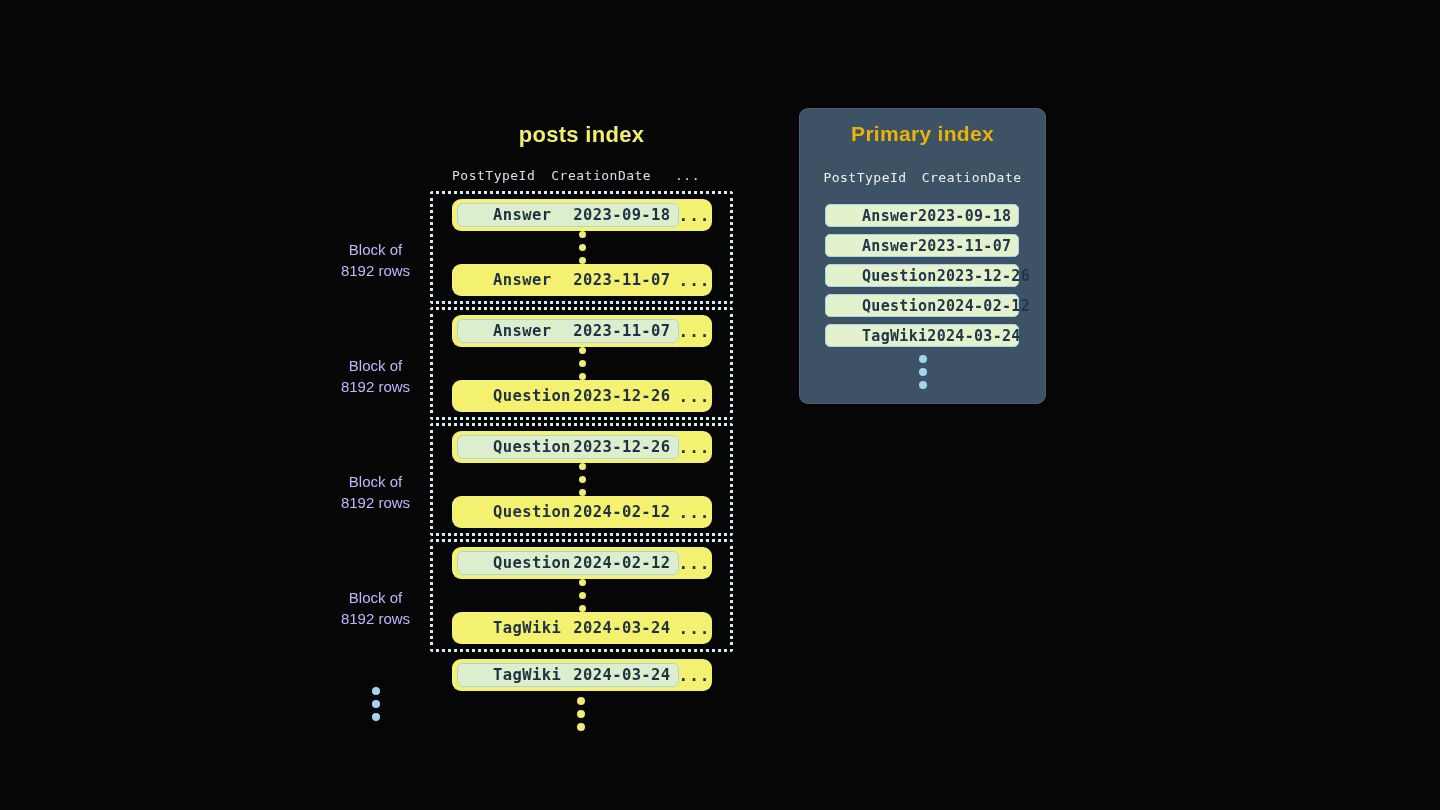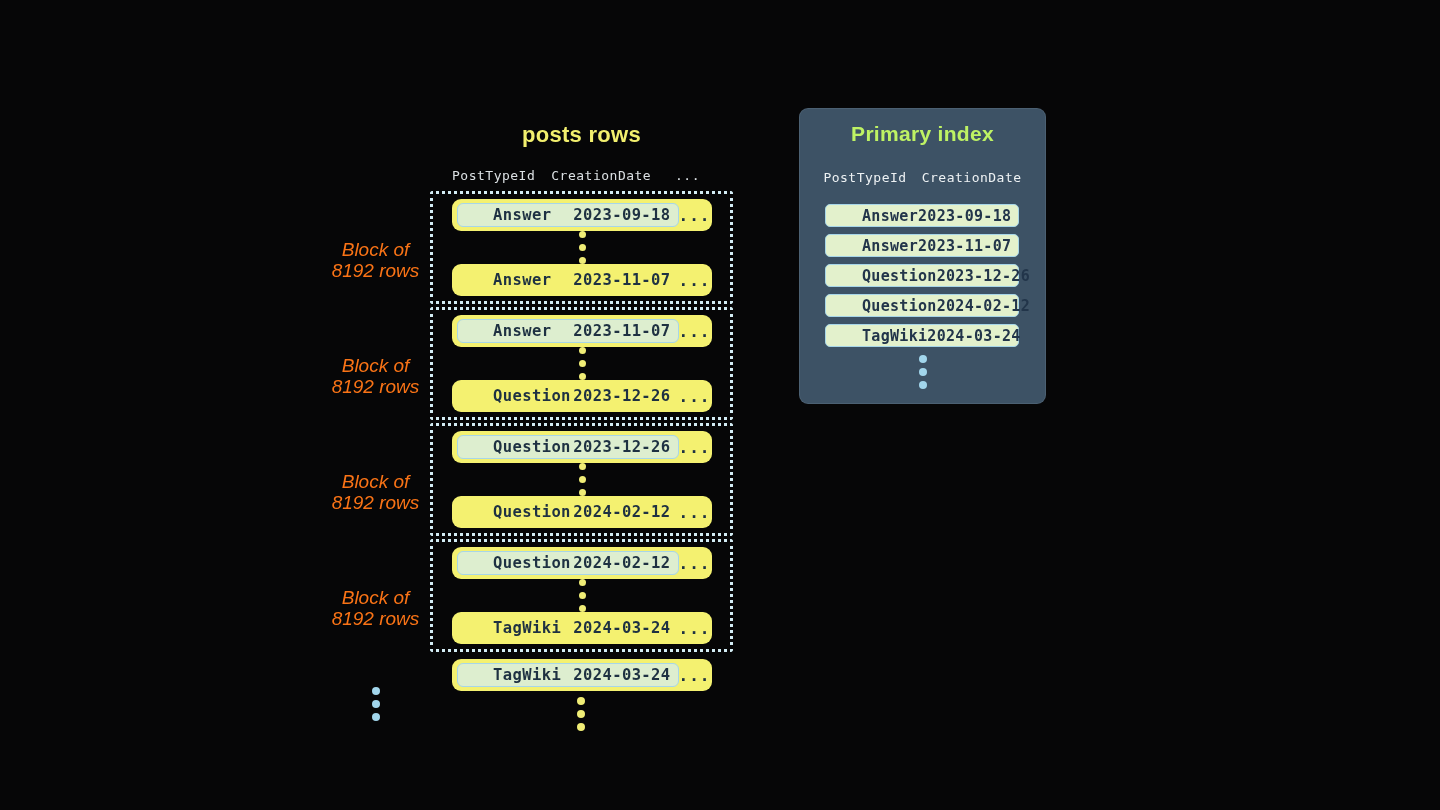--- a/index.html
+++ b/index.html
@@ -45,58 +45,58 @@
     font-family:"DejaVu Sans Mono",monospace;font-weight:700;font-size:16px;letter-spacing:1px;
   }
   .vdots{display:flex;flex-direction:column;align-items:center;gap:6px;align-self:center;}
   .dot{width:7px;height:7px;border-radius:50%;}
   .dot.big{width:8px;height:8px;}
   .dot.y{background:#f0ed76;}
   .dot.b{background:#a2d6ec;}
 
   .block-label{
     position:absolute;left:300px;width:151px;text-align:center;
-    color:#f97316;font-size:19px;line-height:21px;font-style:italic;
+    color:#c4b5fd;font-size:15px;line-height:21px;
   }
   .bl-0{top:239px;} .bl-1{top:355px;} .bl-2{top:471px;} .bl-3{top:587px;}
 
   .overflow-row{position:absolute;left:452px;top:659px;width:260px;}
   .trail-y{position:absolute;left:577px;top:697px;}
   .trail-b{position:absolute;left:372px;top:687px;}
   .trail-y .vdots,.trail-b .vdots{gap:5px;}
 
   
   .index-panel{
     position:absolute;left:799px;top:108px;width:247px;height:296px;
     background:#3d5265;border-radius:9px;border:1px solid rgba(205,230,240,.10);
     box-sizing:border-box;
   }
   .index-title{
     position:absolute;top:13px;left:0;width:100%;text-align:center;
-    font-size:21px;font-weight:700;color:#bef264;letter-spacing:.3px;
+    font-size:21px;font-weight:700;color:#eab308;letter-spacing:.3px;
   }
   .index-header{
     position:absolute;top:61px;left:0;width:100%;
     display:flex;justify-content:center;gap:15px;color:#eef2f4;
     font-family:"DejaVu Sans Mono",monospace;font-size:13px;letter-spacing:.5px;
   }
   .irow{
     position:absolute;left:25px;width:194px;height:23px;box-sizing:border-box;
     background:#e3f1cc;border:1.5px solid #a7d6e8;border-radius:5px;
     display:flex;align-items:center;padding:0 8px;
     font-family:"DejaVu Sans Mono",monospace;font-weight:700;font-size:15px;
     letter-spacing:.3px;color:#22354a;white-space:pre;
   }
   .ir-0{top:95px;} .ir-1{top:125px;} .ir-2{top:155px;} .ir-3{top:185px;} .ir-4{top:215px;}
   .index-dots{position:absolute;left:0;width:100%;top:246px;display:flex;justify-content:center;}
 </style>
 </head>
 <body>
 
-<div class="posts-title">posts rows</div>
+<div class="posts-title">posts index</div>
 
 <div class="posts-header">
   <span class="c1">PostTypeId</span>
   <span class="c2">CreationDate</span>
   <span class="more">...</span>
 </div>
 
 <div class="block-label bl-0">
   <div>Block of</div>
   <div>8192 rows</div>

